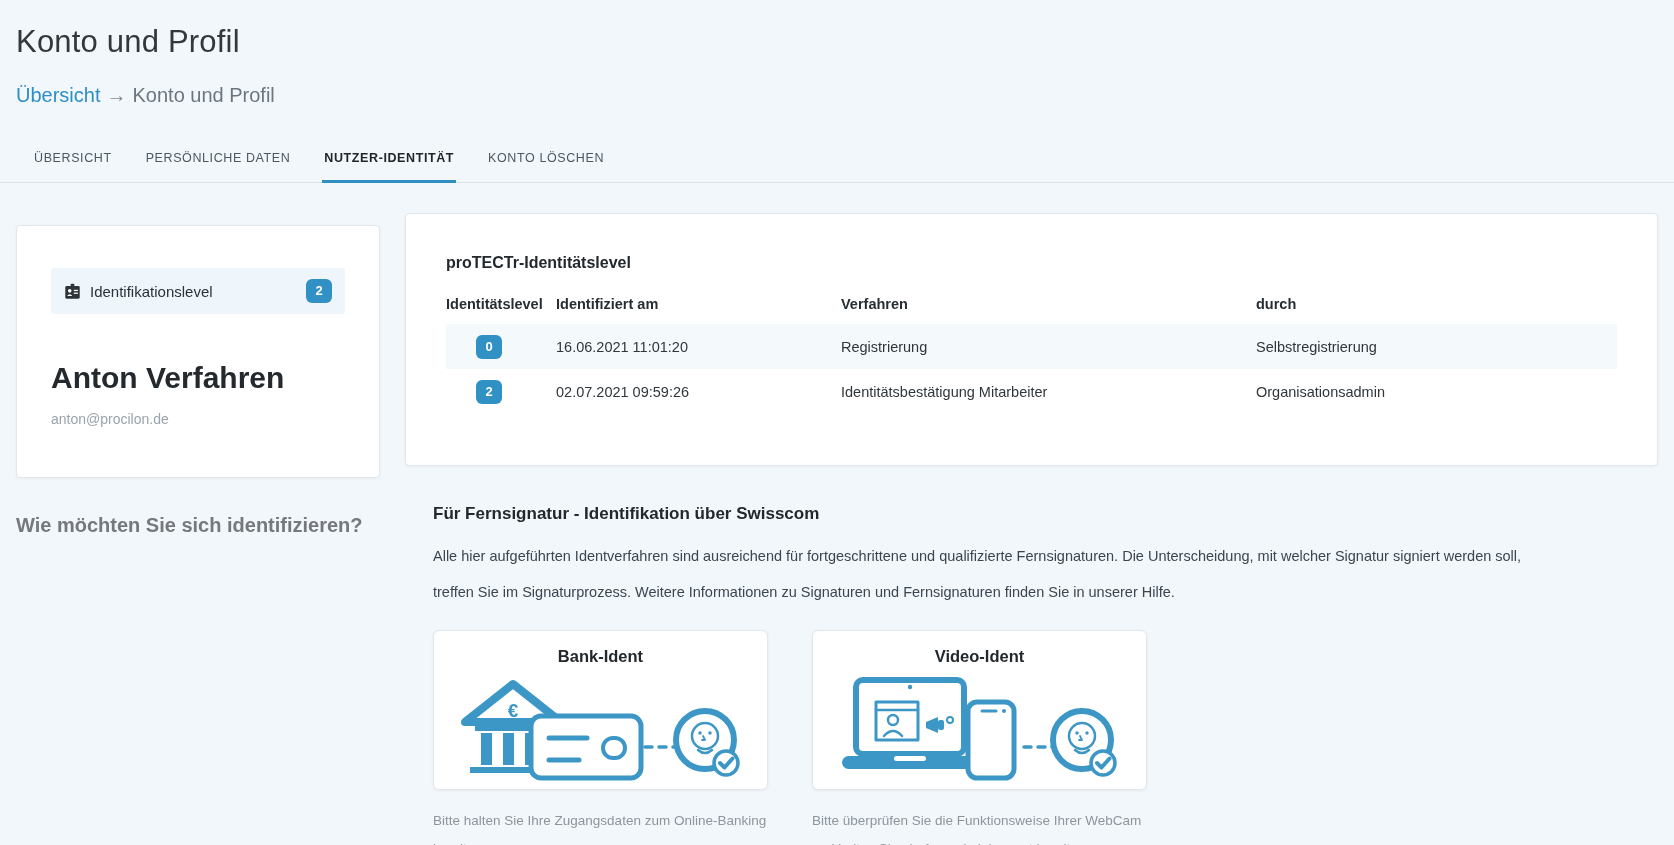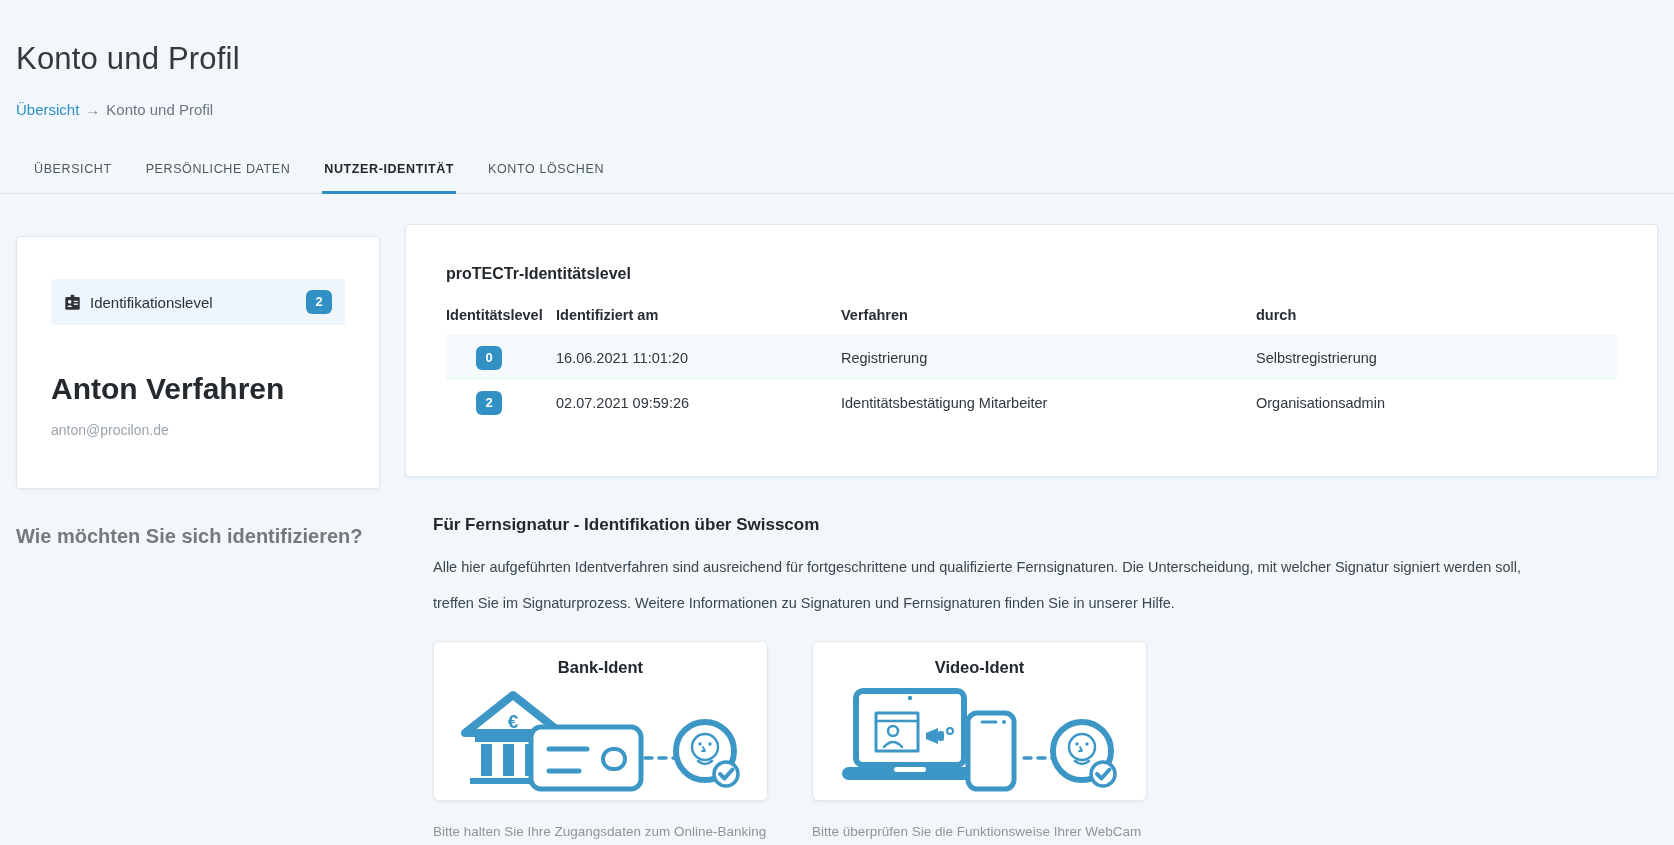--- a/index.html
+++ b/index.html
@@ -3,25 +3,25 @@
 <meta charset="utf-8">
 <style>
   * { margin:0; padding:0; box-sizing:border-box; }
   html,body { width:1674px; height:845px; overflow:hidden; }
   body {
     background:#f2f7fb;
     font-family:"Liberation Sans", sans-serif;
     color:#2b3238;
   }
   
-  .page-header { padding:24px 16px 0 16px;margin-top:17px; }
+  .page-header { padding:24px 16px 0 16px; }
   .page-title {
     font-size:31px; font-weight:300; color:#33383d; letter-spacing:.2px;
   }
-  .breadcrumb { margin-top:24px; font-size:15px; color:#6d7680; }
+  .breadcrumb { margin-top:24px; font-size:20px; color:#6d7680; }
   .breadcrumb a { color:#2d8fc6; text-decoration:none; cursor:pointer; }
   .breadcrumb .sep { margin:0 6px; color:#7c858d; }
 
   
   .tabbar {
     margin-top:32px; padding-left:32px;
     border-bottom:1px solid #dde4e9;
     display:flex; gap:30px;
   }
   .tab {

